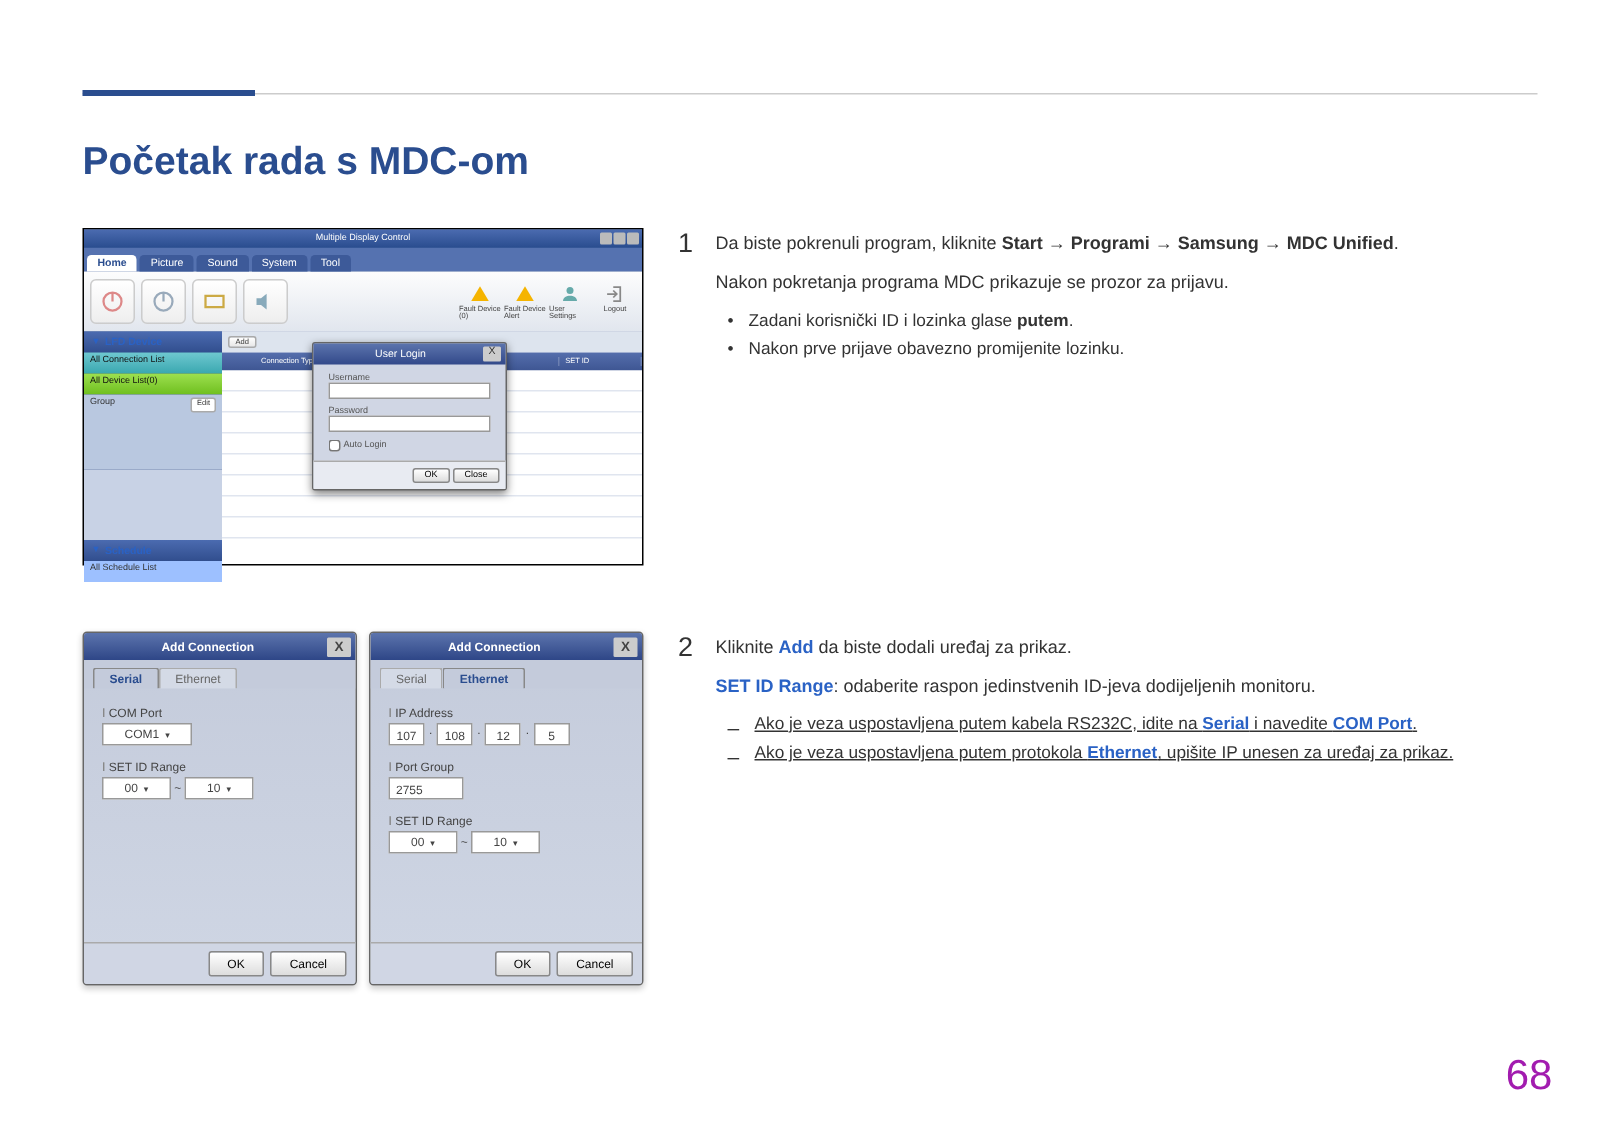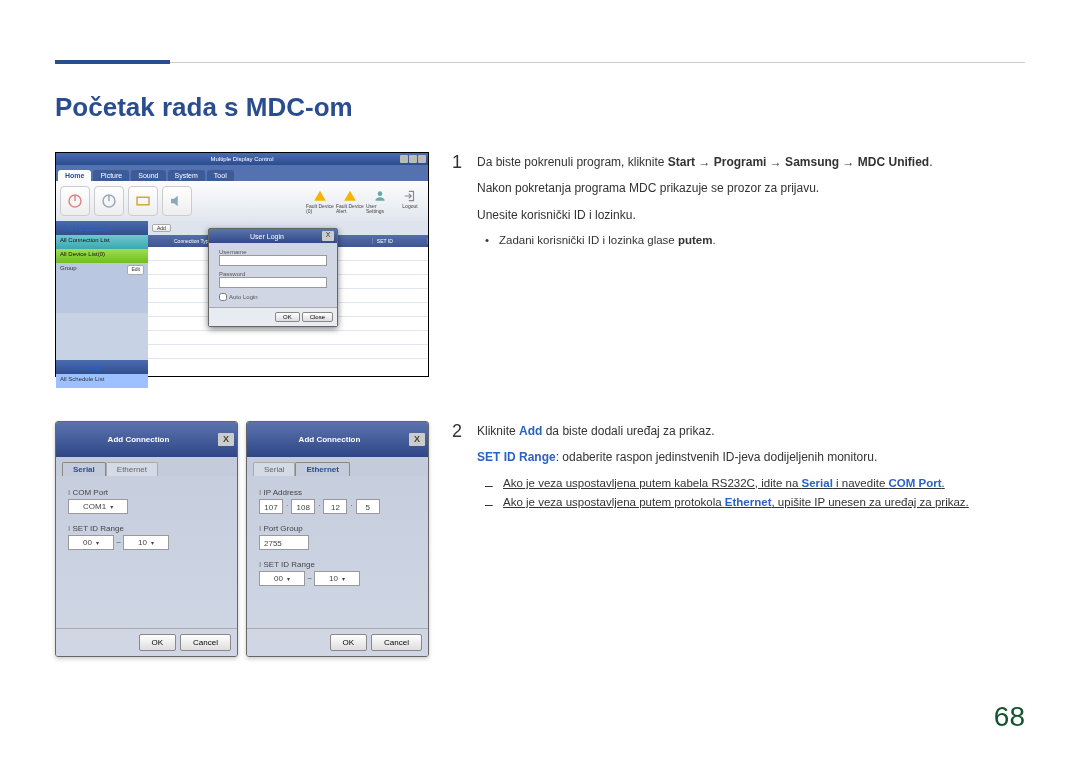--- a/index.html
+++ b/index.html
@@ -31,23 +31,23 @@
     position: absolute;
     top: 92px;
     left: 55px;
     color: #2a4d8f;
     font-size: 26px;
     font-weight: bold;
   }
   .page-number {
     position: absolute;
     bottom: 30px;
-    right: 55px;
+    right: 45px;
     font-size: 28px;
-    color: #14532d;
+    color: #a21caf;
     font-weight: 300;
   }
 
   
   .figure-login {
     position: absolute;
     top: 152px;
     left: 55px;
     width: 374px;
     height: 225px;
@@ -323,21 +323,21 @@
     position: absolute;
     width: 183px;
     height: 236px;
     background: linear-gradient(#c4cbdb,#cfd6e4);
     border: 1px solid #666;
     border-radius: 3px;
     box-shadow: 0 2px 4px rgba(0,0,0,0.2);
     overflow: hidden;
   }
   .add-conn .ac-hdr {
-    height: 35px;
+    height: 18px;
     background: linear-gradient(#5c74ad,#2e4687);
     display: flex;
     justify-content: space-between;
     align-items: center;
     padding: 0 3px;
     font-size: 8px;
     color: #fff;
     font-weight: bold;
   }
   .add-conn .ac-hdr .x {
@@ -447,24 +447,26 @@
 <h1 class="page-title">Početak rada s MDC-om</h1>
 <div class="page-number">68</div>
 
 <div class="step-row" style="top:152px; left:451px; right:55px;">
   <div class="step-num">1</div>
   <div class="step-body">
     <p>
       <span>Da biste pokrenuli program, kliknite </span><span class="bold">Start → Programi → Samsung → MDC Unified</span>.
     </p>
     <p class="sub">Nakon pokretanja programa MDC prikazuje se prozor za prijavu.</p>
-    <p class="sub">Unesite korisnički ID i lozinku.</p>
     <ul class="bullet-list">
       <li>
         <span>Zadani korisnički ID i lozinka glase </span><span class="bold">putem</span><span>.</span>
+      </li>
+      <li>
+        <span>Nakon prve prijave obavezno promijenite lozinku.</span>
       </li>
     </ul>
   </div>
 </div>
 
 <div class="step-row" style="top:421px; left:451px; right:55px;">
   <div class="step-num">2</div>
   <div class="step-body">
     <p>
       <span>Kliknite </span><span class="blue">Add</span><span> da biste dodali uređaj za prikaz.</span>

